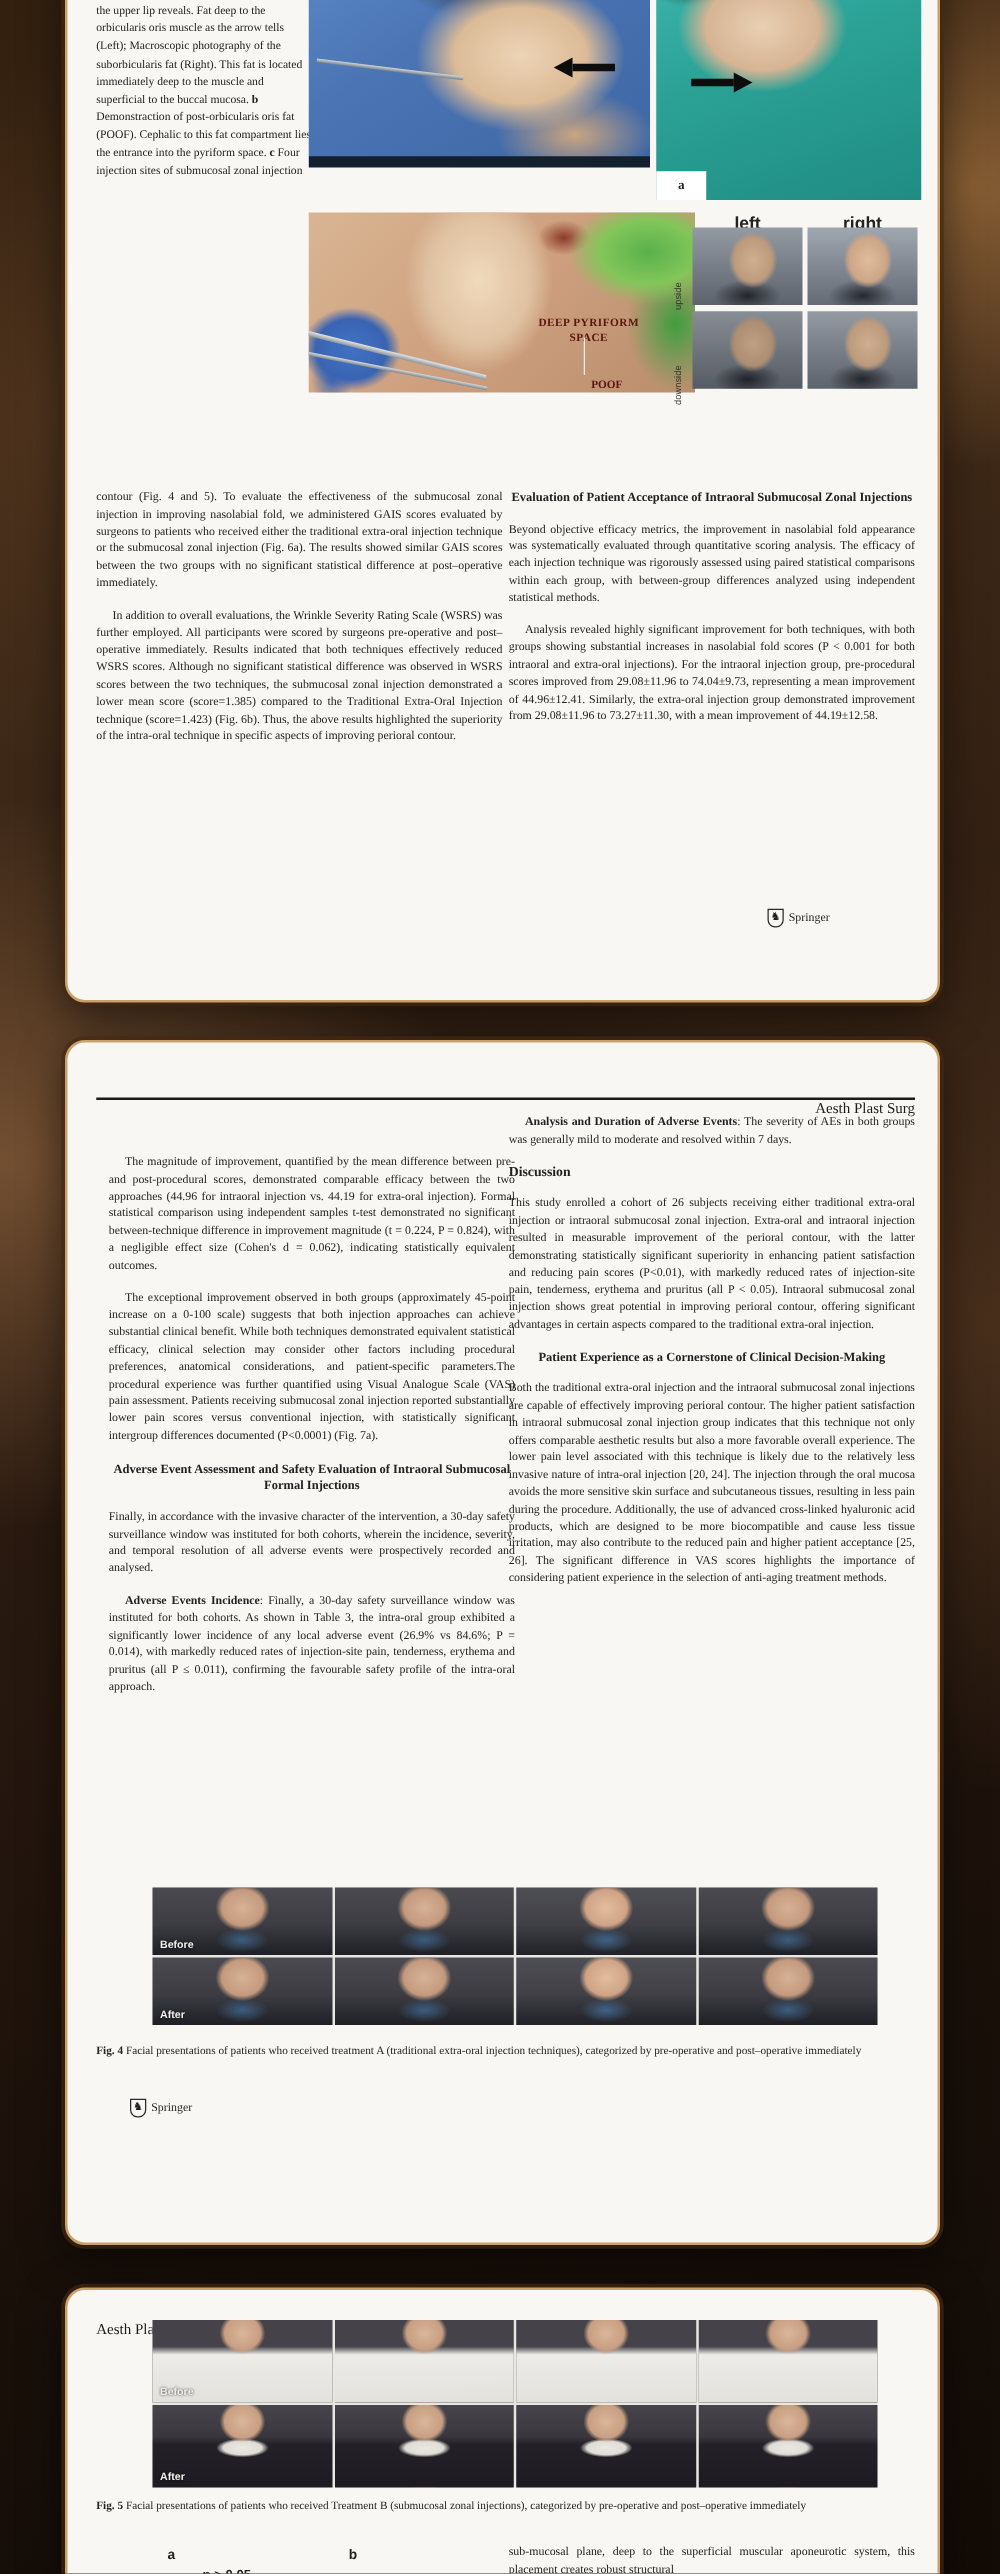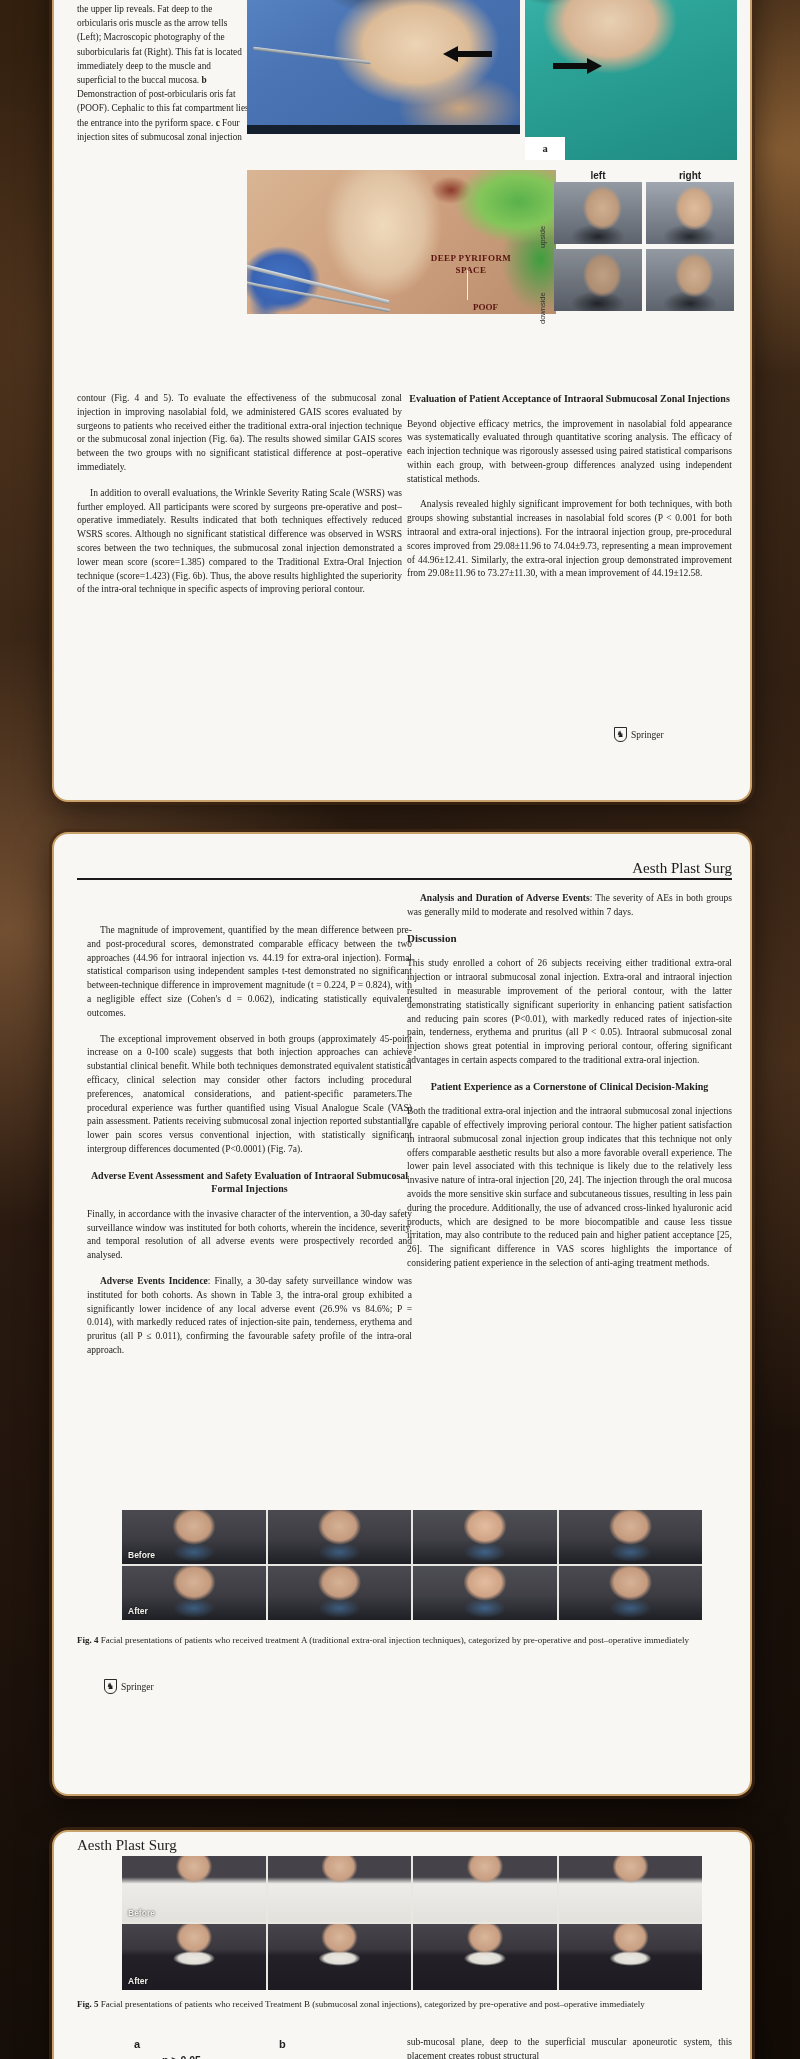--- a/index.html
+++ b/index.html
@@ -13,21 +13,21 @@
     font-family:"Liberation Serif", serif; color:#222;}
   .page{position:absolute;left:52px;width:696px;background:#f8f7f4;border-radius:16px;
     border:2px solid #c9a26b;
     box-shadow:0 0 0 3px rgba(70,42,20,.65), 0 10px 34px rgba(0,0,0,.55);}
   
   .body-col{position:absolute;width:325px;font-size:9.5px;line-height:13.8px;text-align:justify;}
   .body-col p{margin:0 0 12px 0;}
   .indent{text-indent:13px;}
   .col-heading{font-weight:bold;font-size:10px;line-height:13.5px;text-align:center;margin:2px 0 12px 0;}
   .big-heading{font-weight:bold;font-size:11px;margin:6px 0 14px 0;text-align:left;}
-  .journal-header{position:absolute;font-size:15px;color:#1d1d1d;}
+  .journal-header{position:absolute;font-size:12px;color:#1d1d1d;margin-top:19px;}
   .header-rule{position:absolute;height:1.5px;background:#1b1b1b;}
   .fig-caption{position:absolute;font-size:9px;line-height:13px;text-align:justify;color:#242424;}
   .springer{position:absolute;display:flex;align-items:center;gap:4px;font-size:9.5px;color:#1f1f1f;}
   .springer-mark{width:11px;height:13px;border:1.2px solid #2a2a2a;border-radius:0 0 6px 6px;
     display:inline-flex;align-items:center;justify-content:center;font-size:9px;line-height:1;
     font-family:"DejaVu Sans",sans-serif;}
   
   .p1-caption{position:absolute;left:23px;top:40px;width:172px;font-size:9.3px;line-height:14.2px;}
   .photo{position:absolute;overflow:hidden;}
   .photo-cad-left{left:193px;top:0;width:273px;height:172px;
@@ -46,21 +46,21 @@
     background:linear-gradient(#cfd6da,#78838b);transform:rotate(7deg);}
   .arrow{position:absolute;display:flex;align-items:center;}
   .arrow .head-l{width:0;height:0;border-top:8px solid transparent;border-bottom:8px solid transparent;border-right:15px solid #0d0d0d;}
   .arrow .head-r{width:0;height:0;border-top:8px solid transparent;border-bottom:8px solid transparent;border-left:15px solid #0d0d0d;}
   .arrow .shaft{width:34px;height:6px;background:#0d0d0d;}
   .label-chip{position:absolute;left:471px;top:175px;width:40px;height:23px;background:#fff;
     display:flex;align-items:center;justify-content:center;font-weight:bold;font-size:10.5px;}
   .fig-letter{position:absolute;font-weight:bold;font-size:10.5px;}
   .side-label{position:absolute;font-size:7.5px;color:#333;writing-mode:vertical-rl;transform:rotate(180deg);
     font-family:"Liberation Sans",sans-serif;}
-  .grid-col-label{position:absolute;width:88px;text-align:center;font-size:10px;font-weight:bold;color:#222;
+  .grid-col-label{position:absolute;width:88px;text-align:center;font-size:14px;font-weight:bold;color:#222;
     font-family:"Liberation Sans",sans-serif;}
   .photo-dissect{left:193px;top:208px;width:309px;height:144px;
     background:
       radial-gradient(52px 44px at 11% 76%, #4272c4 0%, #3a64b2 55%, rgba(0,0,0,0) 76%),
       radial-gradient(24px 34px at 6% 92%, #3a64b2 0%, rgba(0,0,0,0) 70%),
       radial-gradient(74px 92px at 44% 38%, #f0dabc 0%, #dfc2a2 55%, rgba(0,0,0,0) 80%),
       radial-gradient(86px 56px at 88% 22%, #5ab14c 0%, #82c659 45%, rgba(0,0,0,0) 75%),
       radial-gradient(56px 76px at 95% 62%, #3f9e3f 0%, rgba(0,0,0,0) 70%),
       radial-gradient(30px 20px at 66% 14%, #8c3b2a 0%, rgba(0,0,0,0) 70%),
       linear-gradient(135deg,#d9b593 0%,#cd9f7e 52%,#b98e6d 100%);}

